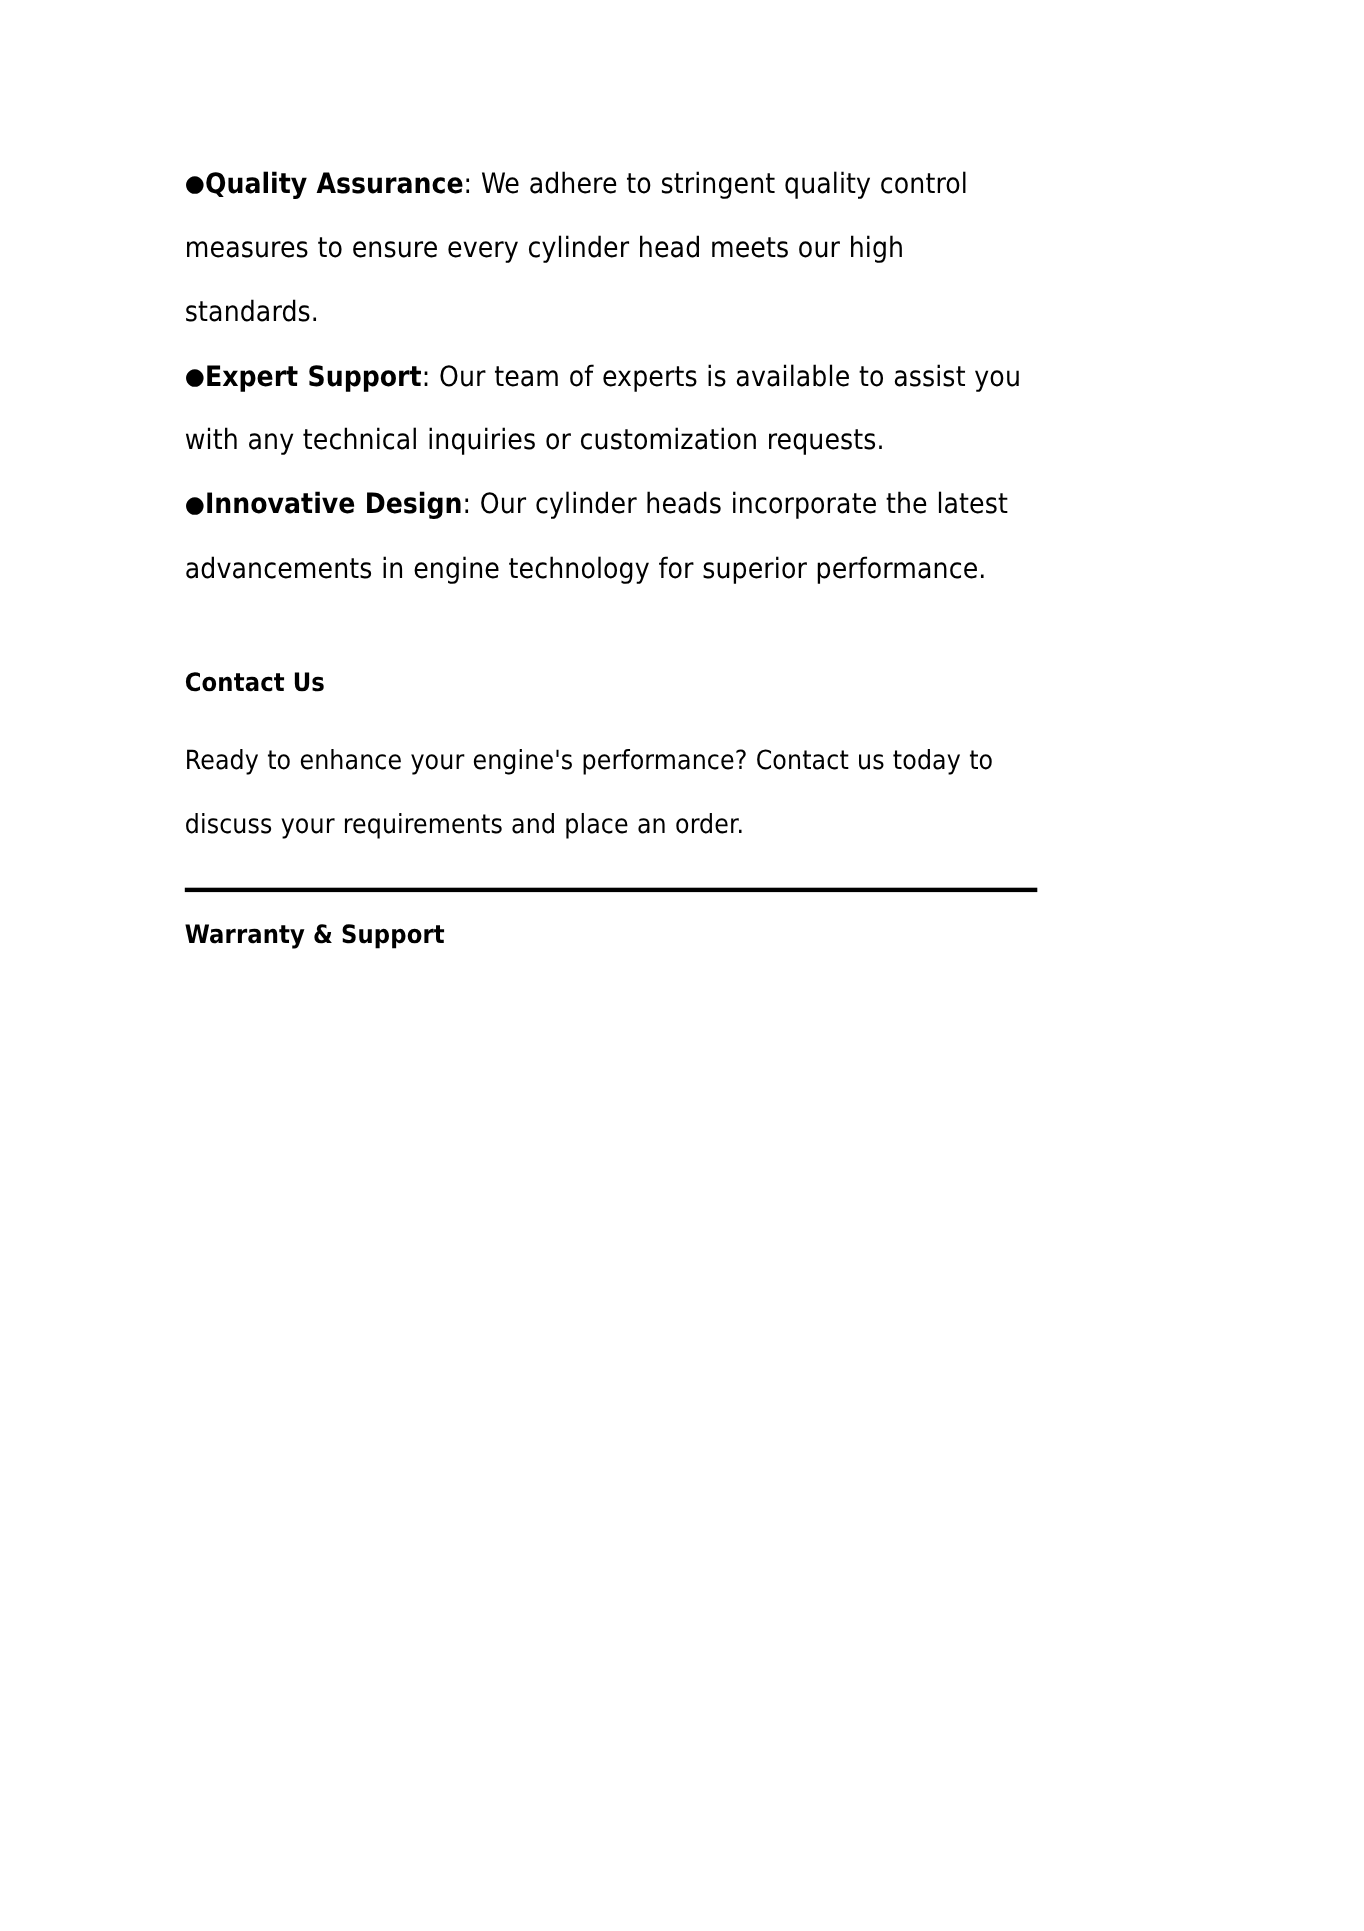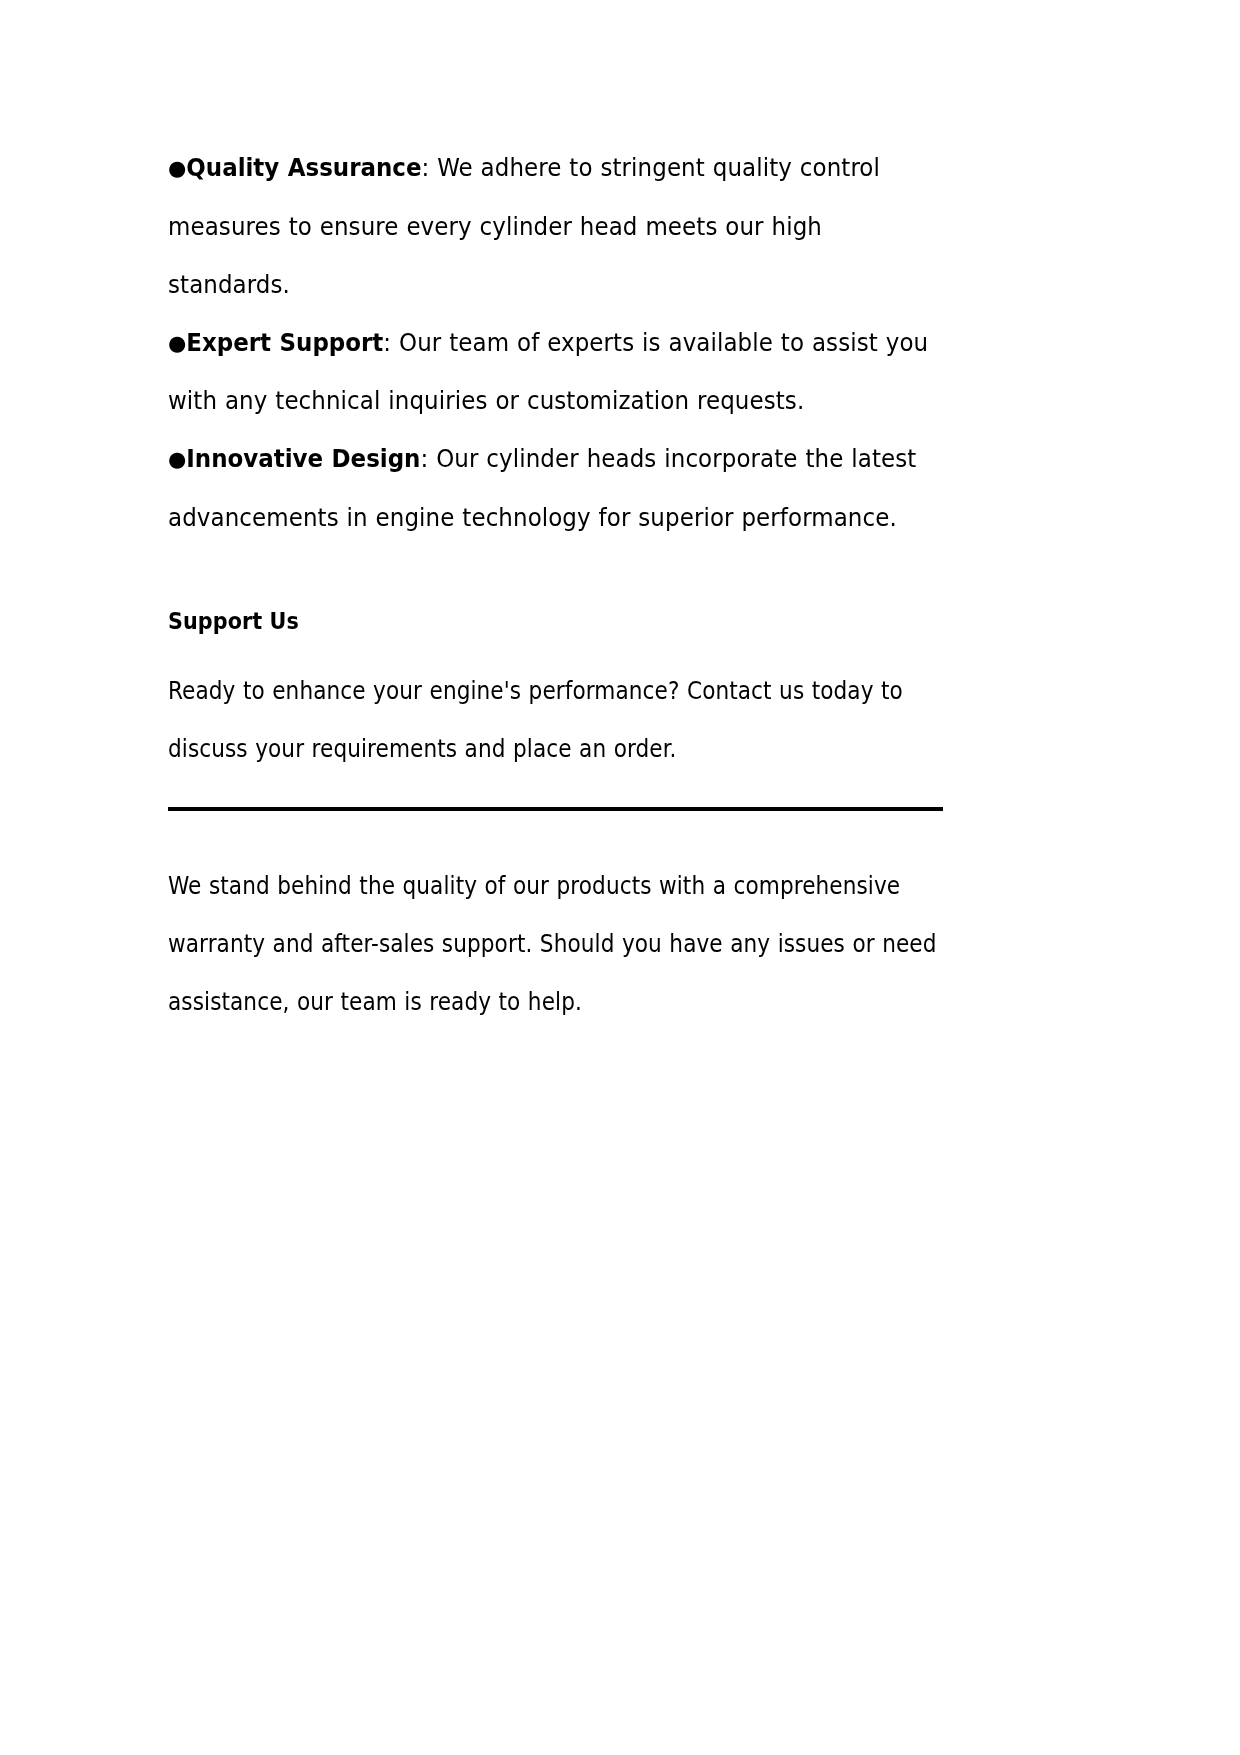--- a/index.html
+++ b/index.html
@@ -107,25 +107,25 @@
     <p class="bullet-para">
       <span class="bullet-glyph">●</span><span class="bullet-label">Expert Support</span><span class="bullet-body">: Our team of experts is available to assist you with any technical inquiries or customization requests.</span>
     </p>
 
     <p class="bullet-para">
       <span class="bullet-glyph">●</span><span class="bullet-label">Innovative Design</span><span class="bullet-body">: Our cylinder heads incorporate the latest advancements in engine technology for superior performance.</span>
     </p>
 
     <div class="gap-after-bullets"></div>
 
-    <h2 class="section-heading">Support Us</h2>
+    <h2 class="section-heading">Contact Us</h2>
     <div class="heading-gap"></div>
     <p class="body-para">Ready to enhance your engine's performance? Contact us today to discuss your requirements and place an order.</p>
 
     <div class="divider-wrap">
       <div class="divider"></div>
     </div>
 
+    <h2 class="section-heading">Warranty &amp; Support</h2>
     <div class="heading-gap"></div>
-    <p class="body-para">We stand behind the quality of our products with a comprehensive warranty and after-sales support. Should you have any issues or need assistance, our team is ready to help.</p>
 
   </div>
 </div>
 
 </body></html>

